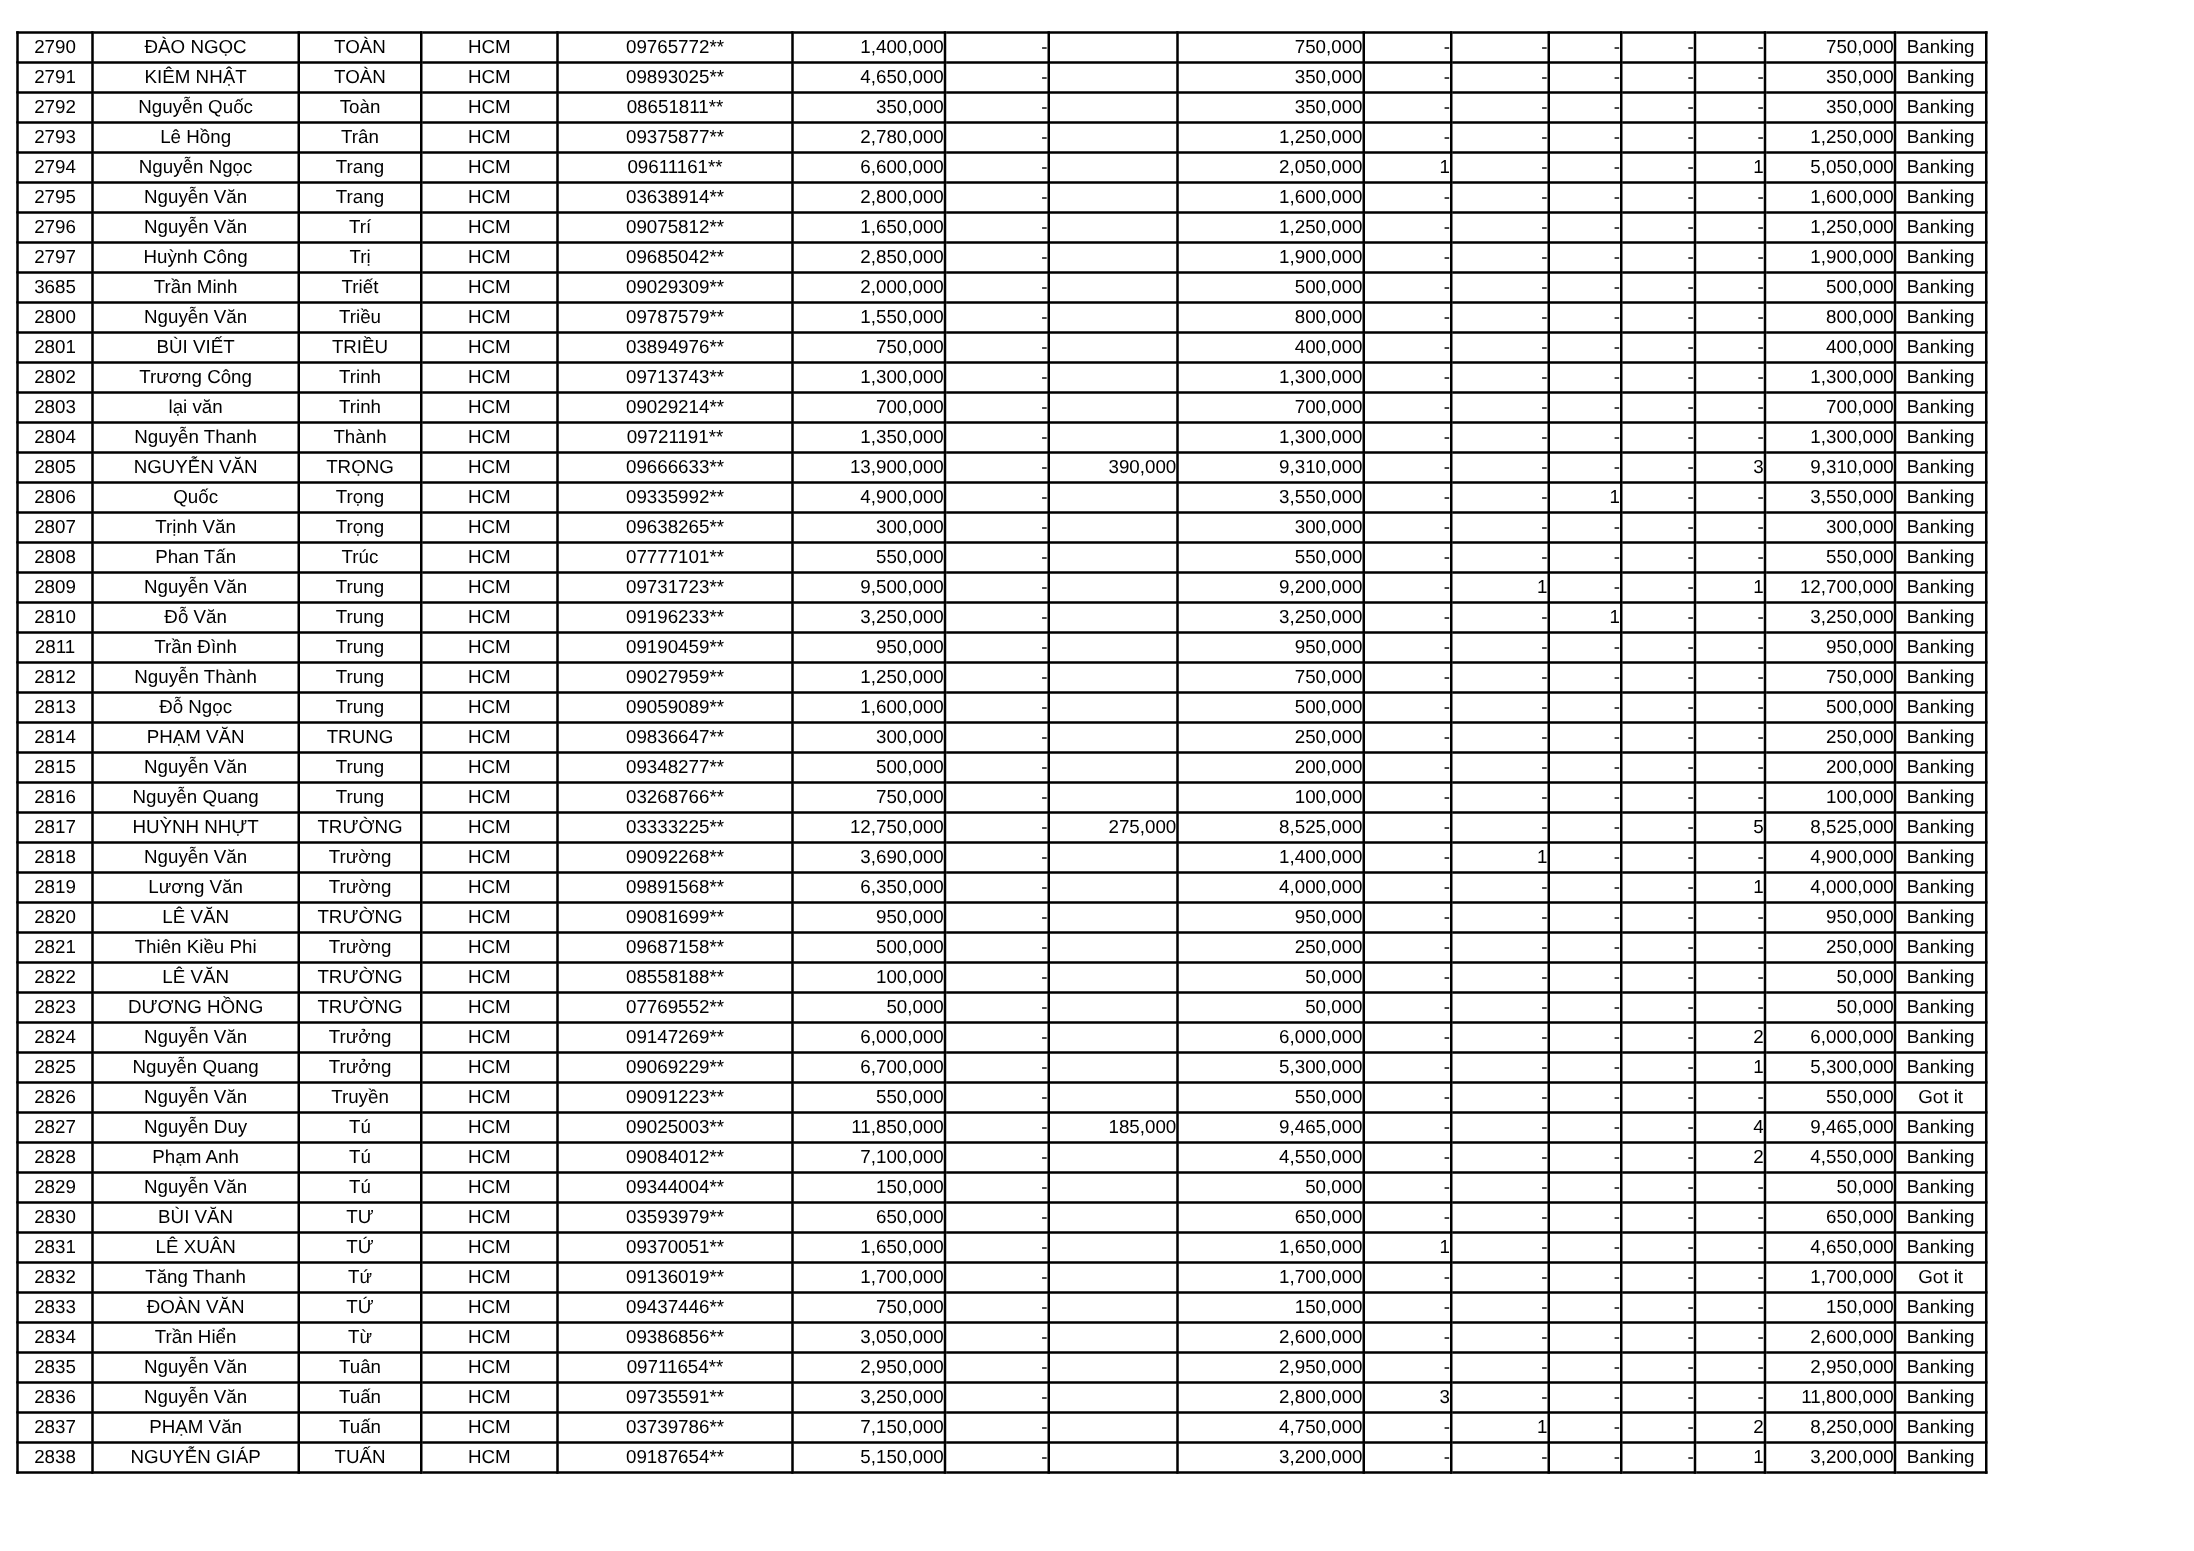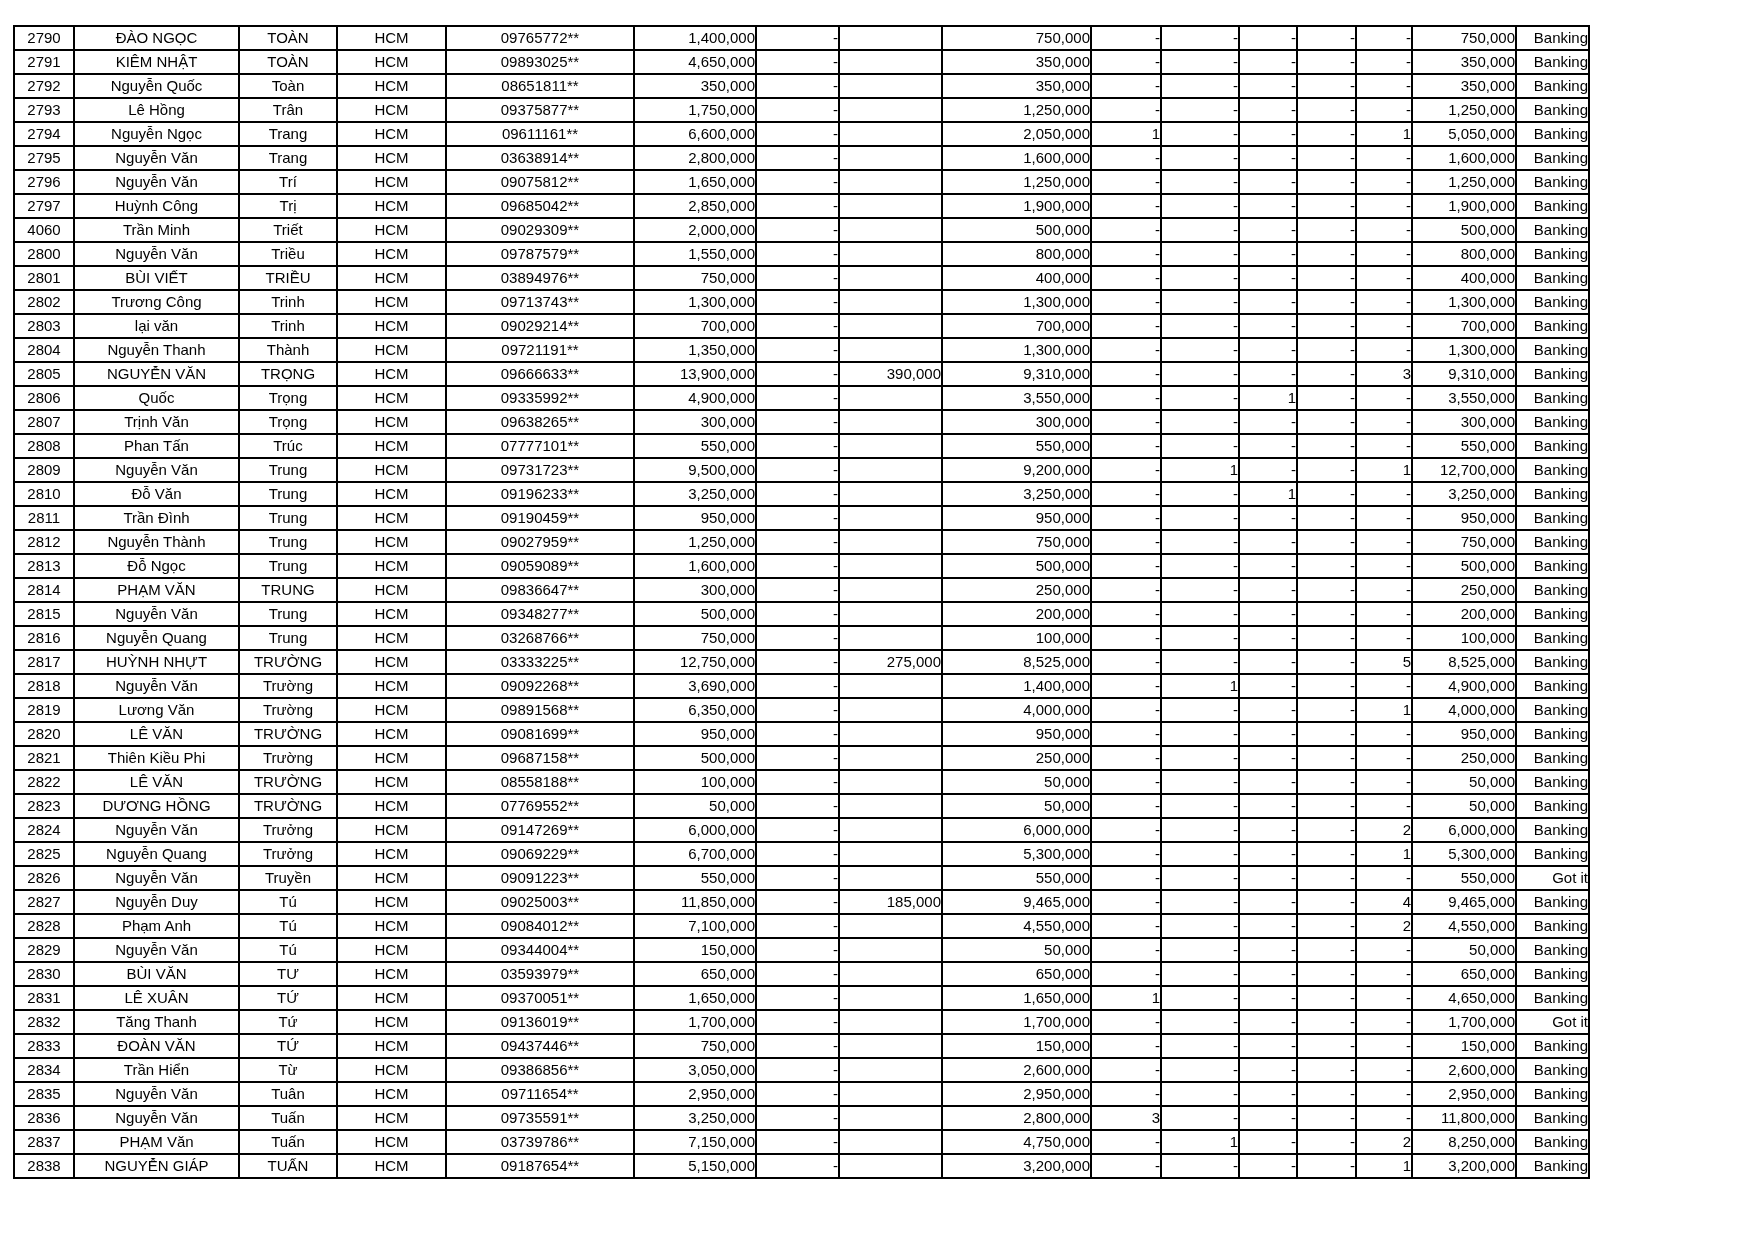--- a/index.html
+++ b/index.html
@@ -30,21 +30,21 @@
     line-height: 20px;
     white-space: nowrap;
     overflow: hidden;
     padding: 0;
     vertical-align: middle;
   }
   td.al-c { text-align: center; }
   td.al-r8  { text-align: right; padding-right: 8px; }
   td.al-r22 { text-align: right; padding-right: 22px; }
   td.al-r26 { text-align: right; padding-right: 26px; }
-  td.al-l   { text-align: right;  padding-left: 6px; }
+  td.al-l   { text-align: center;  padding-left: 6px; }
 </style>
 </head>
 <body>
 
 <div class="sheet">
   <table class="data-grid">
     <colgroup>
         <col style="width: 60px;">
         <col style="width: 165px;">
         <col style="width: 98px;">
@@ -116,21 +116,21 @@
           <td class="al-r22">-</td>
           <td class="al-r8">350,000</td>
           <td class="al-l">Banking</td>
         </tr>
         <tr>
           <td class="al-c">2793</td>
           <td class="al-c">Lê Hồng</td>
           <td class="al-c">Trân</td>
           <td class="al-c">HCM</td>
           <td class="al-c">09375877**</td>
-          <td class="al-r8">1,750,000</td>
+          <td class="al-r8">2,780,000</td>
           <td class="al-r26">-</td>
           <td class="al-r8"></td>
           <td class="al-r8">1,250,000</td>
           <td class="al-r22">-</td>
           <td class="al-r22">-</td>
           <td class="al-r22">-</td>
           <td class="al-r22">-</td>
           <td class="al-r22">-</td>
           <td class="al-r8">1,250,000</td>
           <td class="al-l">Banking</td>
@@ -201,21 +201,21 @@
           <td class="al-r8">1,900,000</td>
           <td class="al-r22">-</td>
           <td class="al-r22">-</td>
           <td class="al-r22">-</td>
           <td class="al-r22">-</td>
           <td class="al-r22">-</td>
           <td class="al-r8">1,900,000</td>
           <td class="al-l">Banking</td>
         </tr>
         <tr>
-          <td class="al-c">4060</td>
+          <td class="al-c">3685</td>
           <td class="al-c">Trần Minh</td>
           <td class="al-c">Triết</td>
           <td class="al-c">HCM</td>
           <td class="al-c">09029309**</td>
           <td class="al-r8">2,000,000</td>
           <td class="al-r26">-</td>
           <td class="al-r8"></td>
           <td class="al-r8">500,000</td>
           <td class="al-r22">-</td>
           <td class="al-r22">-</td>

